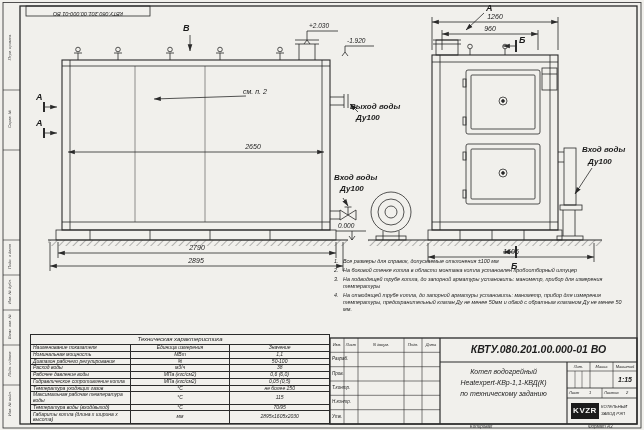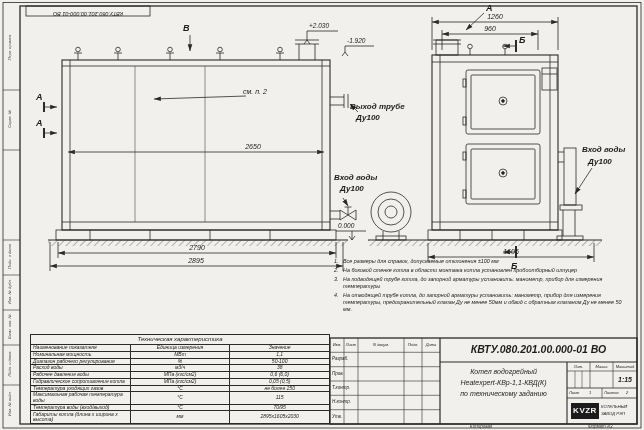--- a/index.html
+++ b/index.html
@@ -282,21 +282,21 @@
 
   <span class="t dim" style="left:238px;top:143px;width:30px">2650</span>
   <span class="t dim" style="left:182px;top:244px;width:30px">2790</span>
   <span class="t dim" style="left:181px;top:257px;width:30px">2895</span>
   <span class="t dim" style="left:480px;top:13px;width:30px">1260</span>
   <span class="t dim" style="left:475px;top:25px;width:30px">960</span>
   <span class="t dim" style="left:496px;top:248px;width:30px">1605</span>
 
   <span class="t note-ref" style="left:243px;top:88px">см. п. 2</span>
 
-  <span class="t callout" style="left:350px;top:103px">Выход трубе</span>
+  <span class="t callout" style="left:350px;top:103px">Выход воды</span>
   <span class="t callout" style="left:356px;top:114px">Ду100</span>
   <span class="t callout" style="left:334px;top:174px">Вход воды</span>
   <span class="t callout" style="left:340px;top:185px">Ду100</span>
   <span class="t callout" style="left:582px;top:146px">Вход воды</span>
   <span class="t callout" style="left:588px;top:158px">Ду100</span>
 
   <div class="notes">
     <div class="note">
         <span class="n">1.</span>
         <span class="x">Все размеры для справок, допускаемые отклонения ±100 мм</span>

